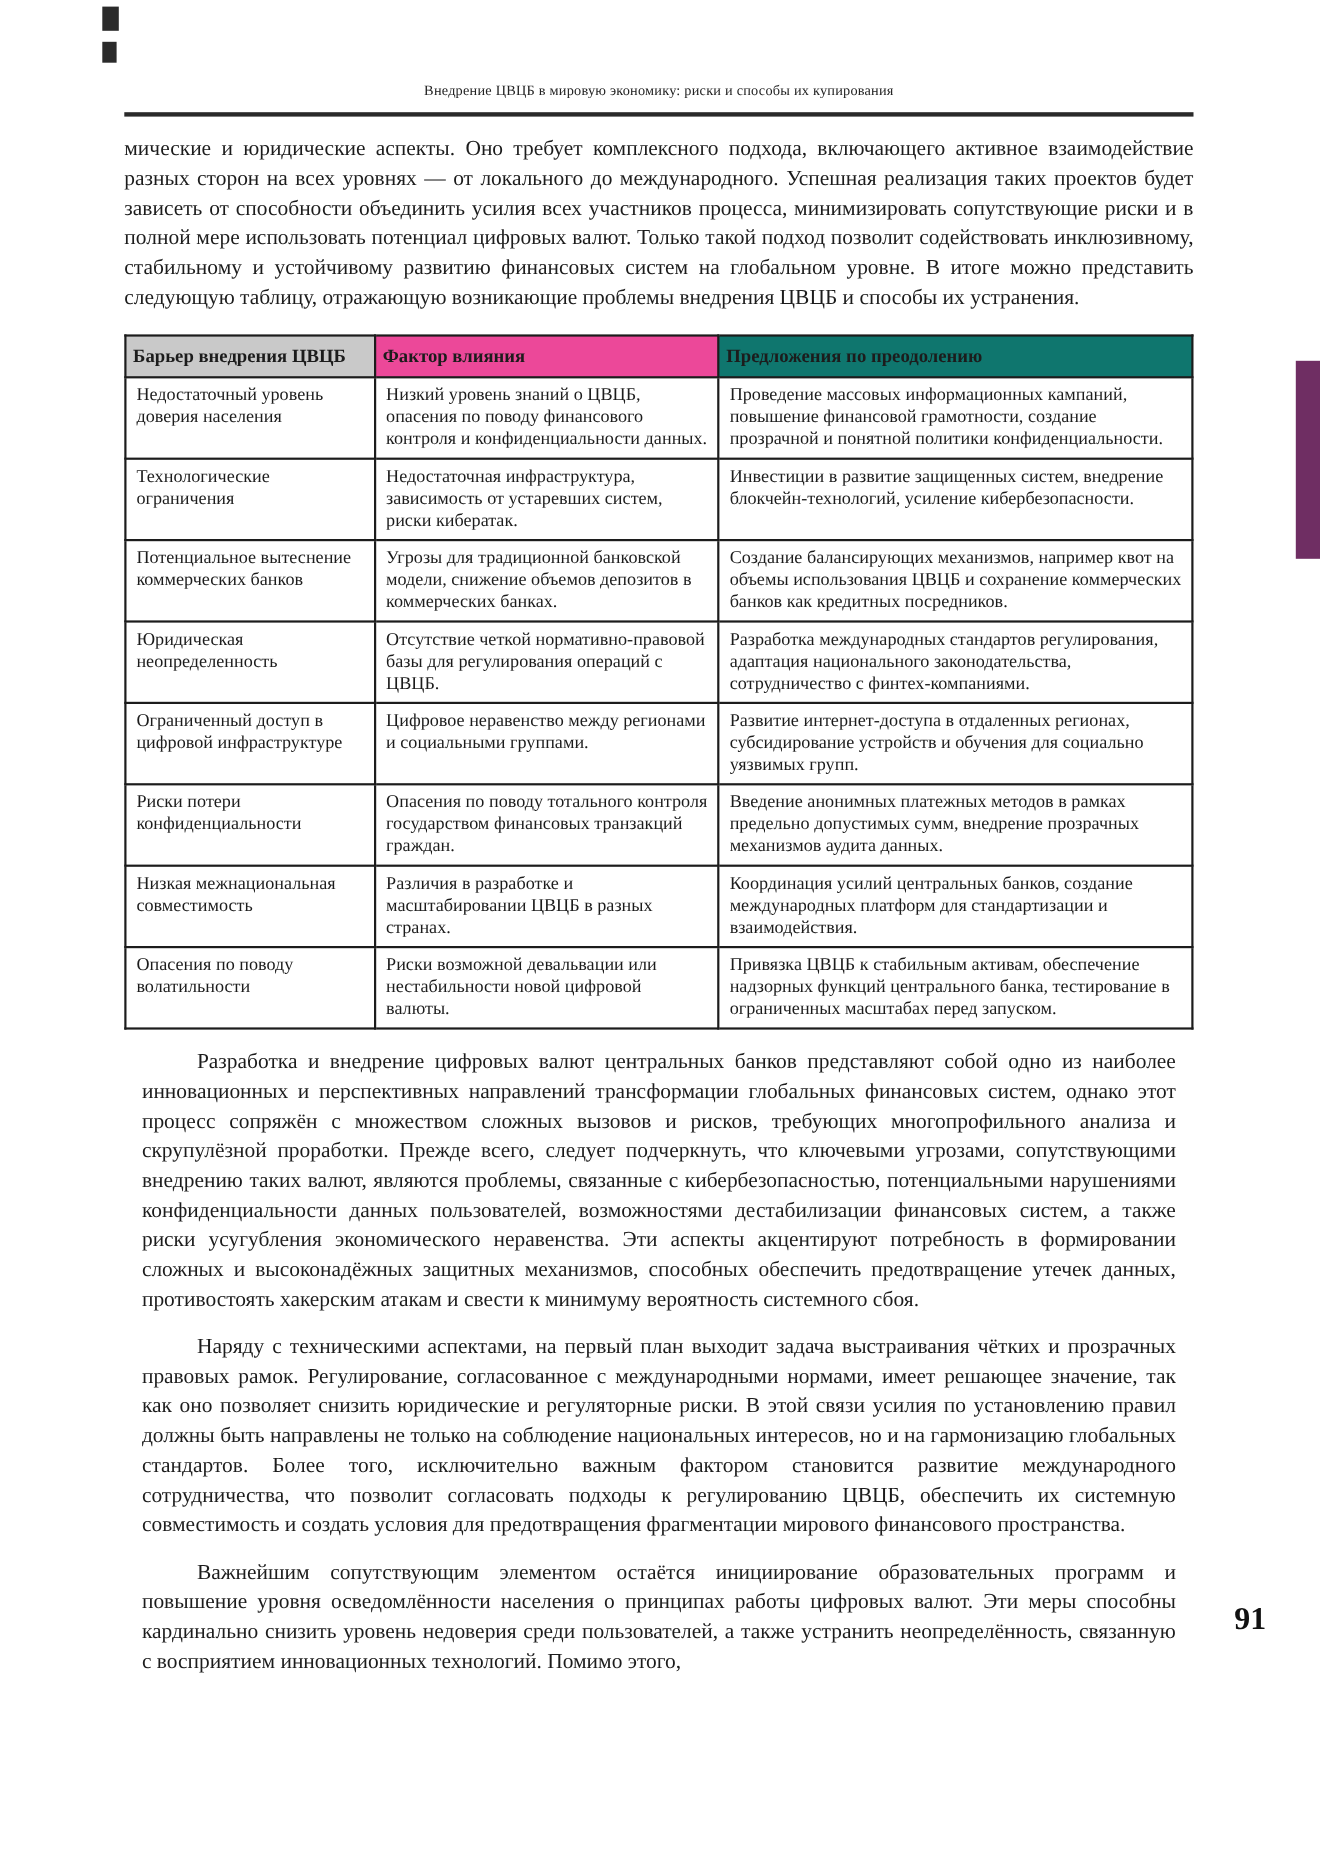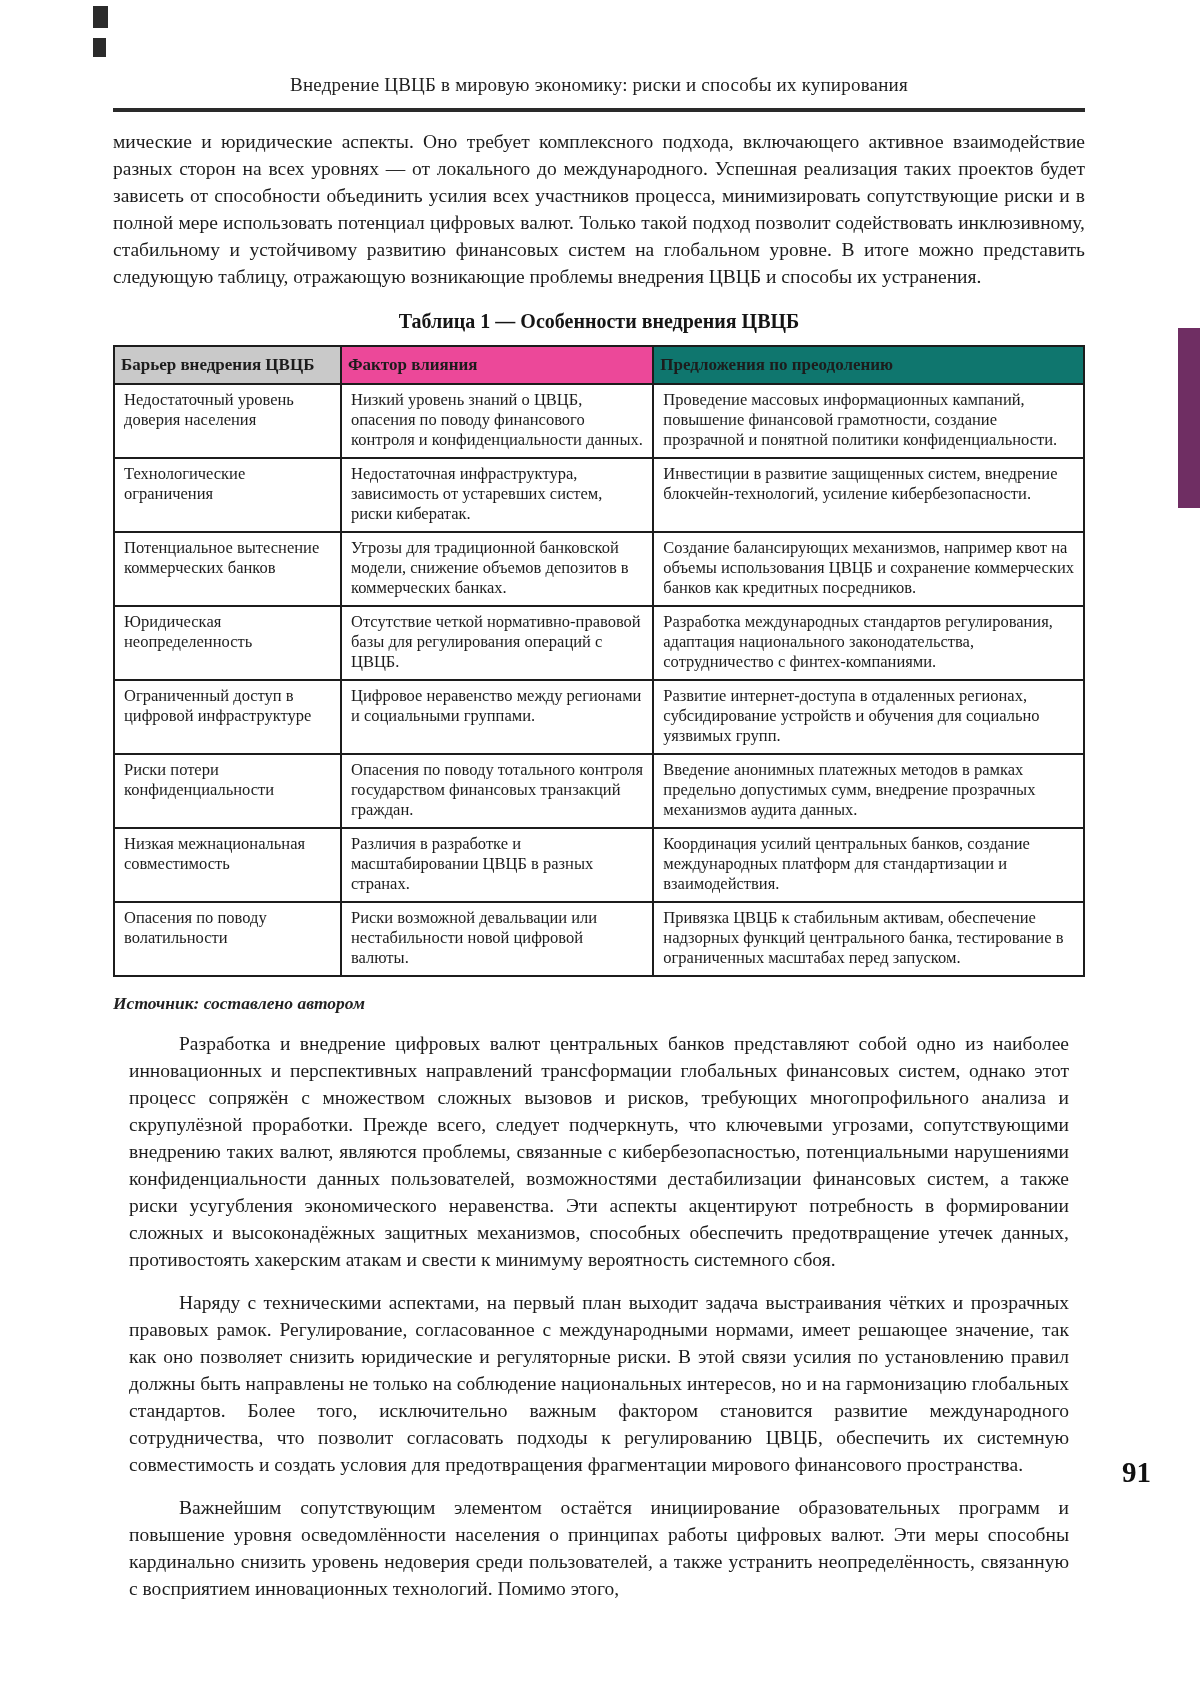--- a/index.html
+++ b/index.html
@@ -12,21 +12,21 @@
     -webkit-font-smoothing:antialiased;
   }
   .content{
     position:absolute;
     left:113px; top:0;
     width:972px;
   }
   .running-head{
     margin-top:74px;
     text-align:center;
-    font-size:19px;
+    font-size:13px;
     letter-spacing:.2px;
     color:#222;
   }
   .header-rule{
     margin-top:12px;
     border-bottom:4px solid #2a2a2a;
     height:0;
   }
   .intro{
     margin-top:16px;
@@ -119,21 +119,20 @@
 <div class="mark-b"></div>
 
 <div class="content">
 
   <div class="running-head">Внедрение ЦВЦБ в мировую экономику: риски и способы их купирования</div>
 
   <div class="header-rule"></div>
 
   <p class="intro">мические и юридические аспекты. Оно требует комплексного подхода, включающего активное взаимодействие разных сторон на всех уровнях — от локального до международного. Успешная реализация таких проектов будет зависеть от способности объединить усилия всех участников процесса, минимизировать сопутствующие риски и в полной мере использовать потенциал цифровых валют. Только такой подход позволит содействовать инклюзивному, стабильному и устойчивому развитию финансовых систем на глобальном уровне. В итоге можно представить следующую таблицу, отражающую возникающие проблемы внедрения ЦВЦБ и способы их устранения.</p>
 
-  <div class="table-title">Таблица 1 — Особенности внедрения ЦВЦБ</div>
 
   <table class="features">
     <colgroup>
       <col class="col-barrier">
       <col class="col-factor">
       <col class="col-proposal">
     </colgroup>
     <thead>
       <tr>
         <th style="background: rgb(201, 201, 201);">Барьер внедрения ЦВЦБ</th>
@@ -178,21 +177,20 @@
           <td>Координация усилий центральных банков, создание международных платформ для стандартизации и взаимодействия.</td>
         </tr>
         <tr>
           <td>Опасения по поводу волатильности</td>
           <td>Риски возможной девальвации или нестабильности новой цифровой валюты.</td>
           <td>Привязка ЦВЦБ к стабильным активам, обеспечение надзорных функций центрального банка, тестирование в ограниченных масштабах перед запуском.</td>
         </tr>
       </tbody>
   </table>
 
-  <div class="source-note">Источник: составлено автором</div>
 
 
   <div class="conclusion" id="conclusion-paragraphs">
       <p>Разработка и внедрение цифровых валют центральных банков представляют собой одно из наиболее инновационных и перспективных направлений трансформации глобальных финансовых систем, однако этот процесс сопряжён с множеством сложных вызовов и рисков, требующих многопрофильного анализа и скрупулёзной проработки. Прежде всего, следует подчеркнуть, что ключевыми угрозами, сопутствующими внедрению таких валют, являются проблемы, связанные с кибербезопасностью, потенциальными нарушениями конфиденциальности данных пользователей, возможностями дестабилизации финансовых систем, а также риски усугубления экономического неравенства. Эти аспекты акцентируют потребность в формировании сложных и высоконадёжных защитных механизмов, способных обеспечить предотвращение утечек данных, противостоять хакерским атакам и свести к минимуму вероятность системного сбоя.</p>
       <p>Наряду с техническими аспектами, на первый план выходит задача выстраивания чётких и прозрачных правовых рамок. Регулирование, согласованное с международными нормами, имеет решающее значение, так как оно позволяет снизить юридические и регуляторные риски. В этой связи усилия по установлению правил должны быть направлены не только на соблюдение национальных интересов, но и на гармонизацию глобальных стандартов. Более того, исключительно важным фактором становится развитие международного сотрудничества, что позволит согласовать подходы к регулированию ЦВЦБ, обеспечить их системную совместимость и создать условия для предотвращения фрагментации мирового финансового пространства.</p>
       <p>Важнейшим сопутствующим элементом остаётся инициирование образовательных программ и повышение уровня осведомлённости населения о принципах работы цифровых валют. Эти меры способны кардинально снизить уровень недоверия среди пользователей, а также устранить неопределённость, связанную с восприятием инновационных технологий. Помимо этого,</p>
     </div>
 
 </div>
 

